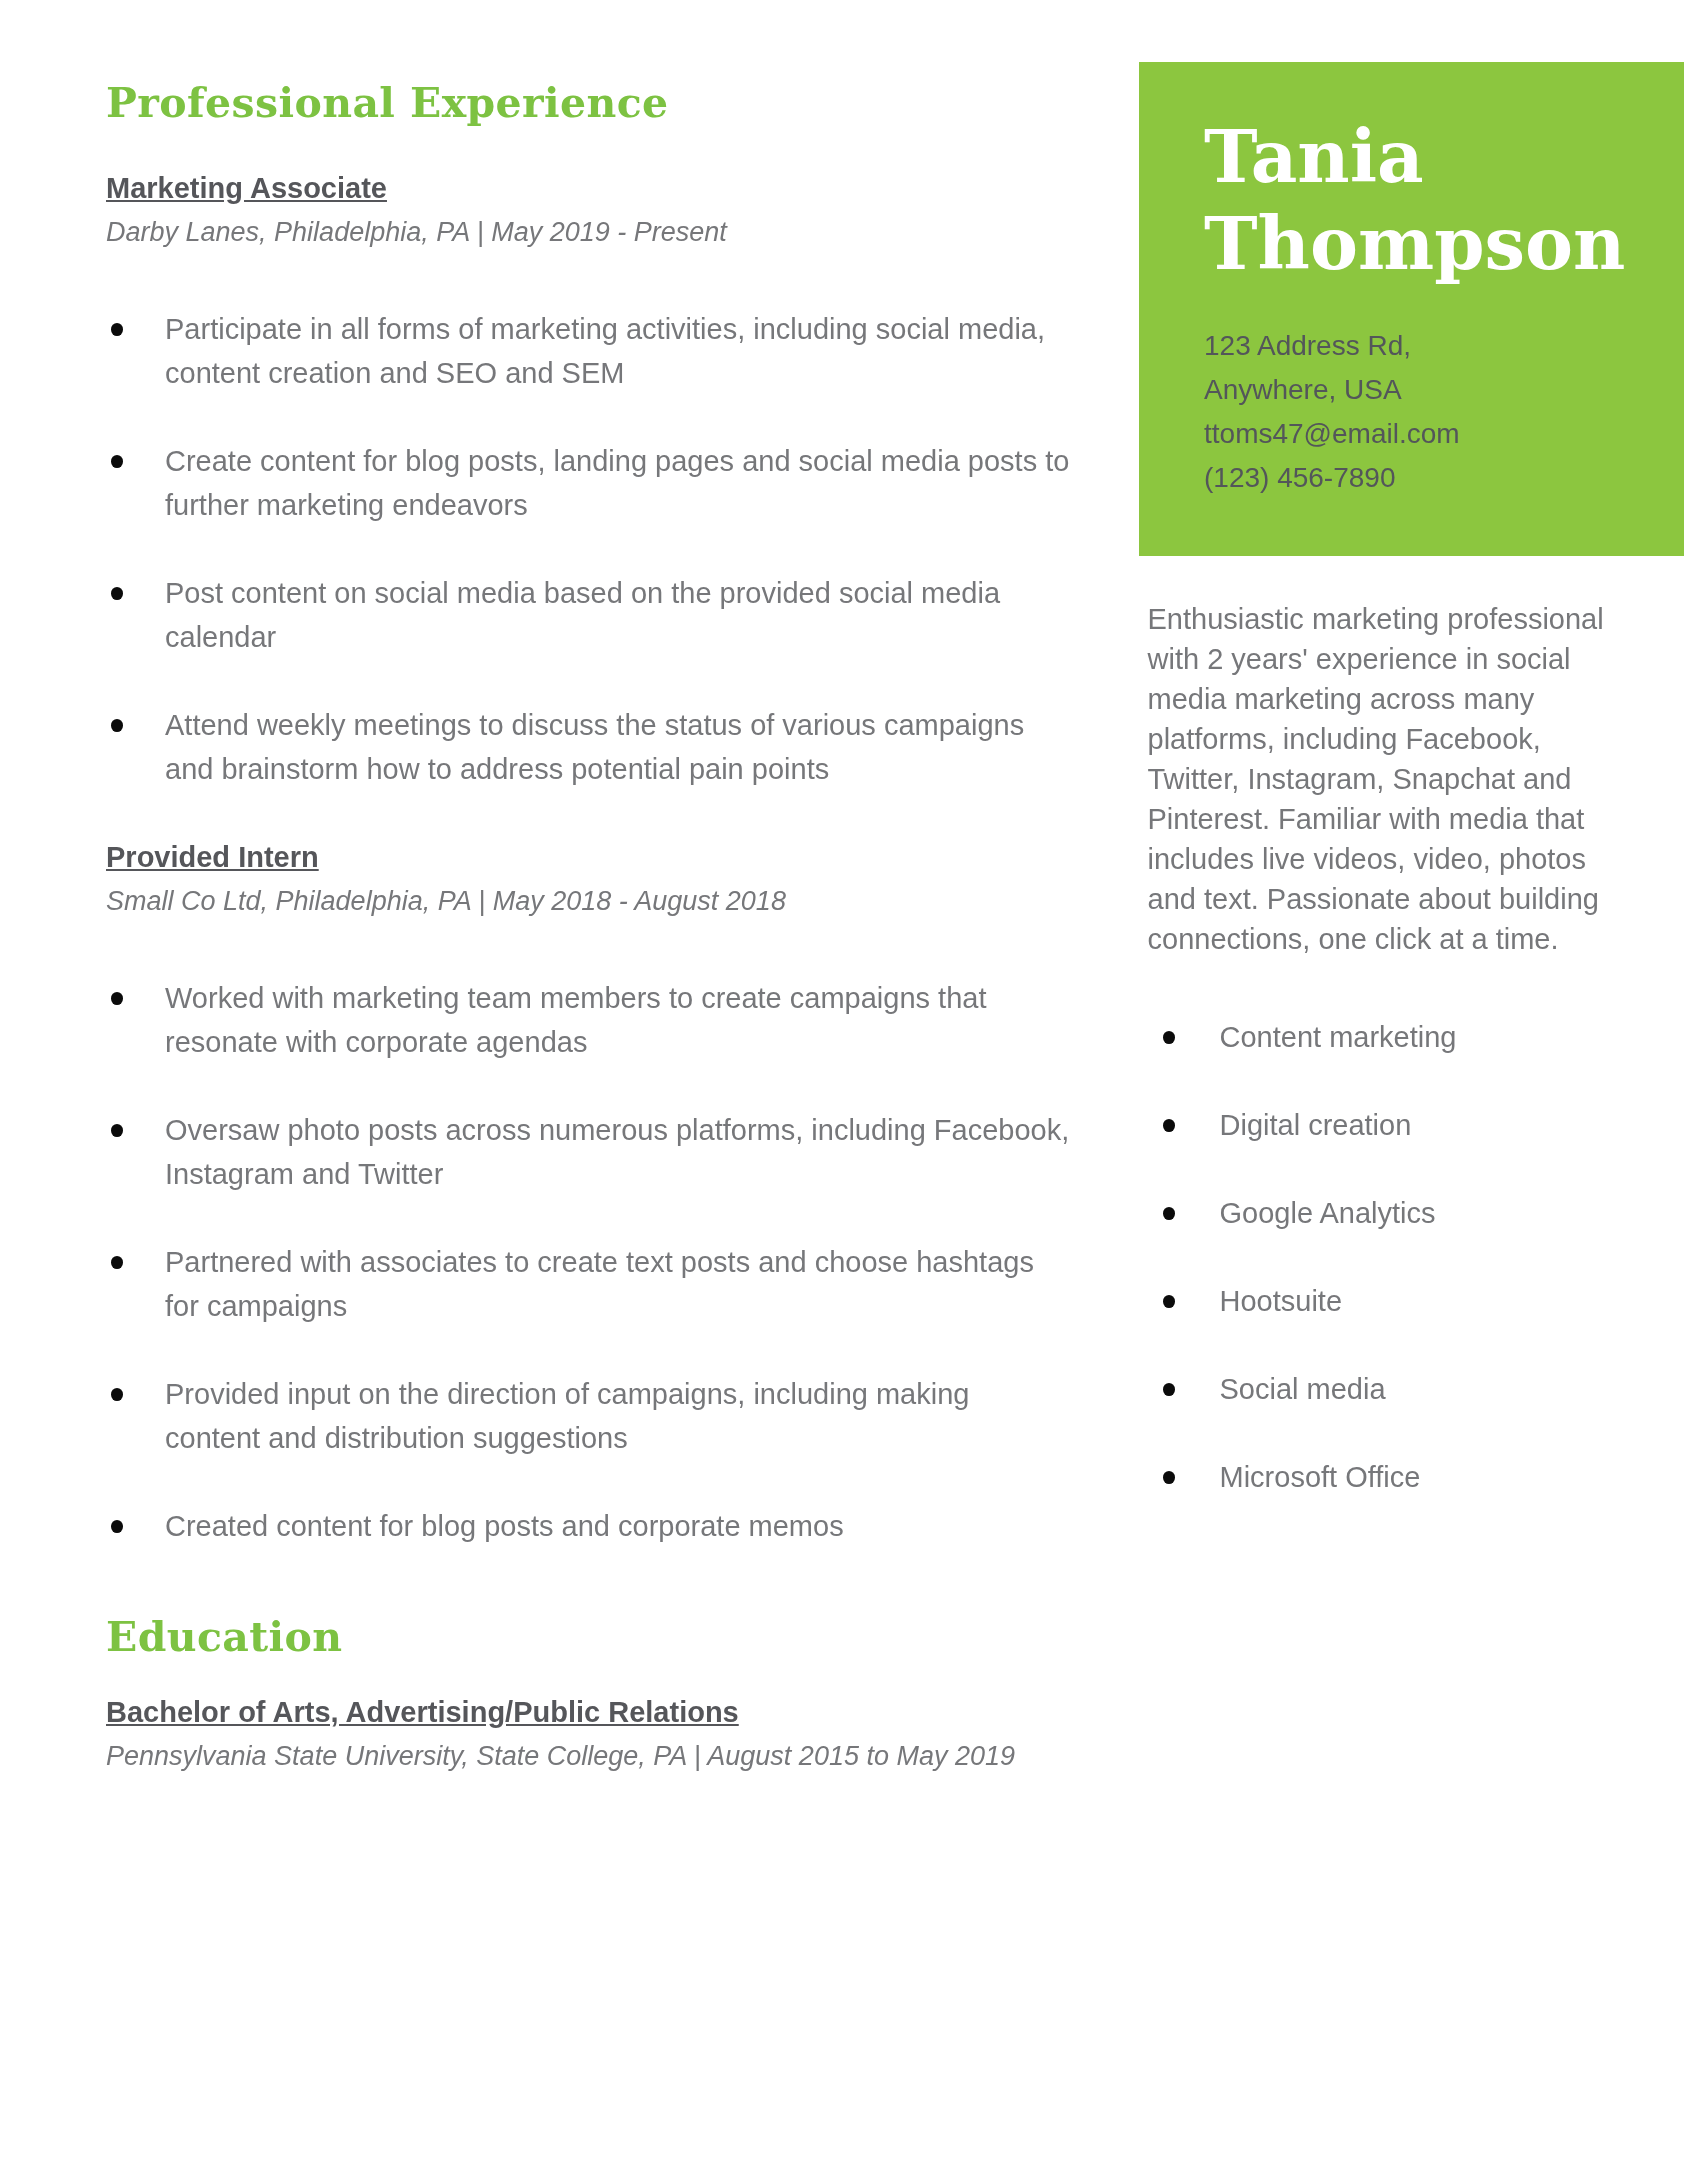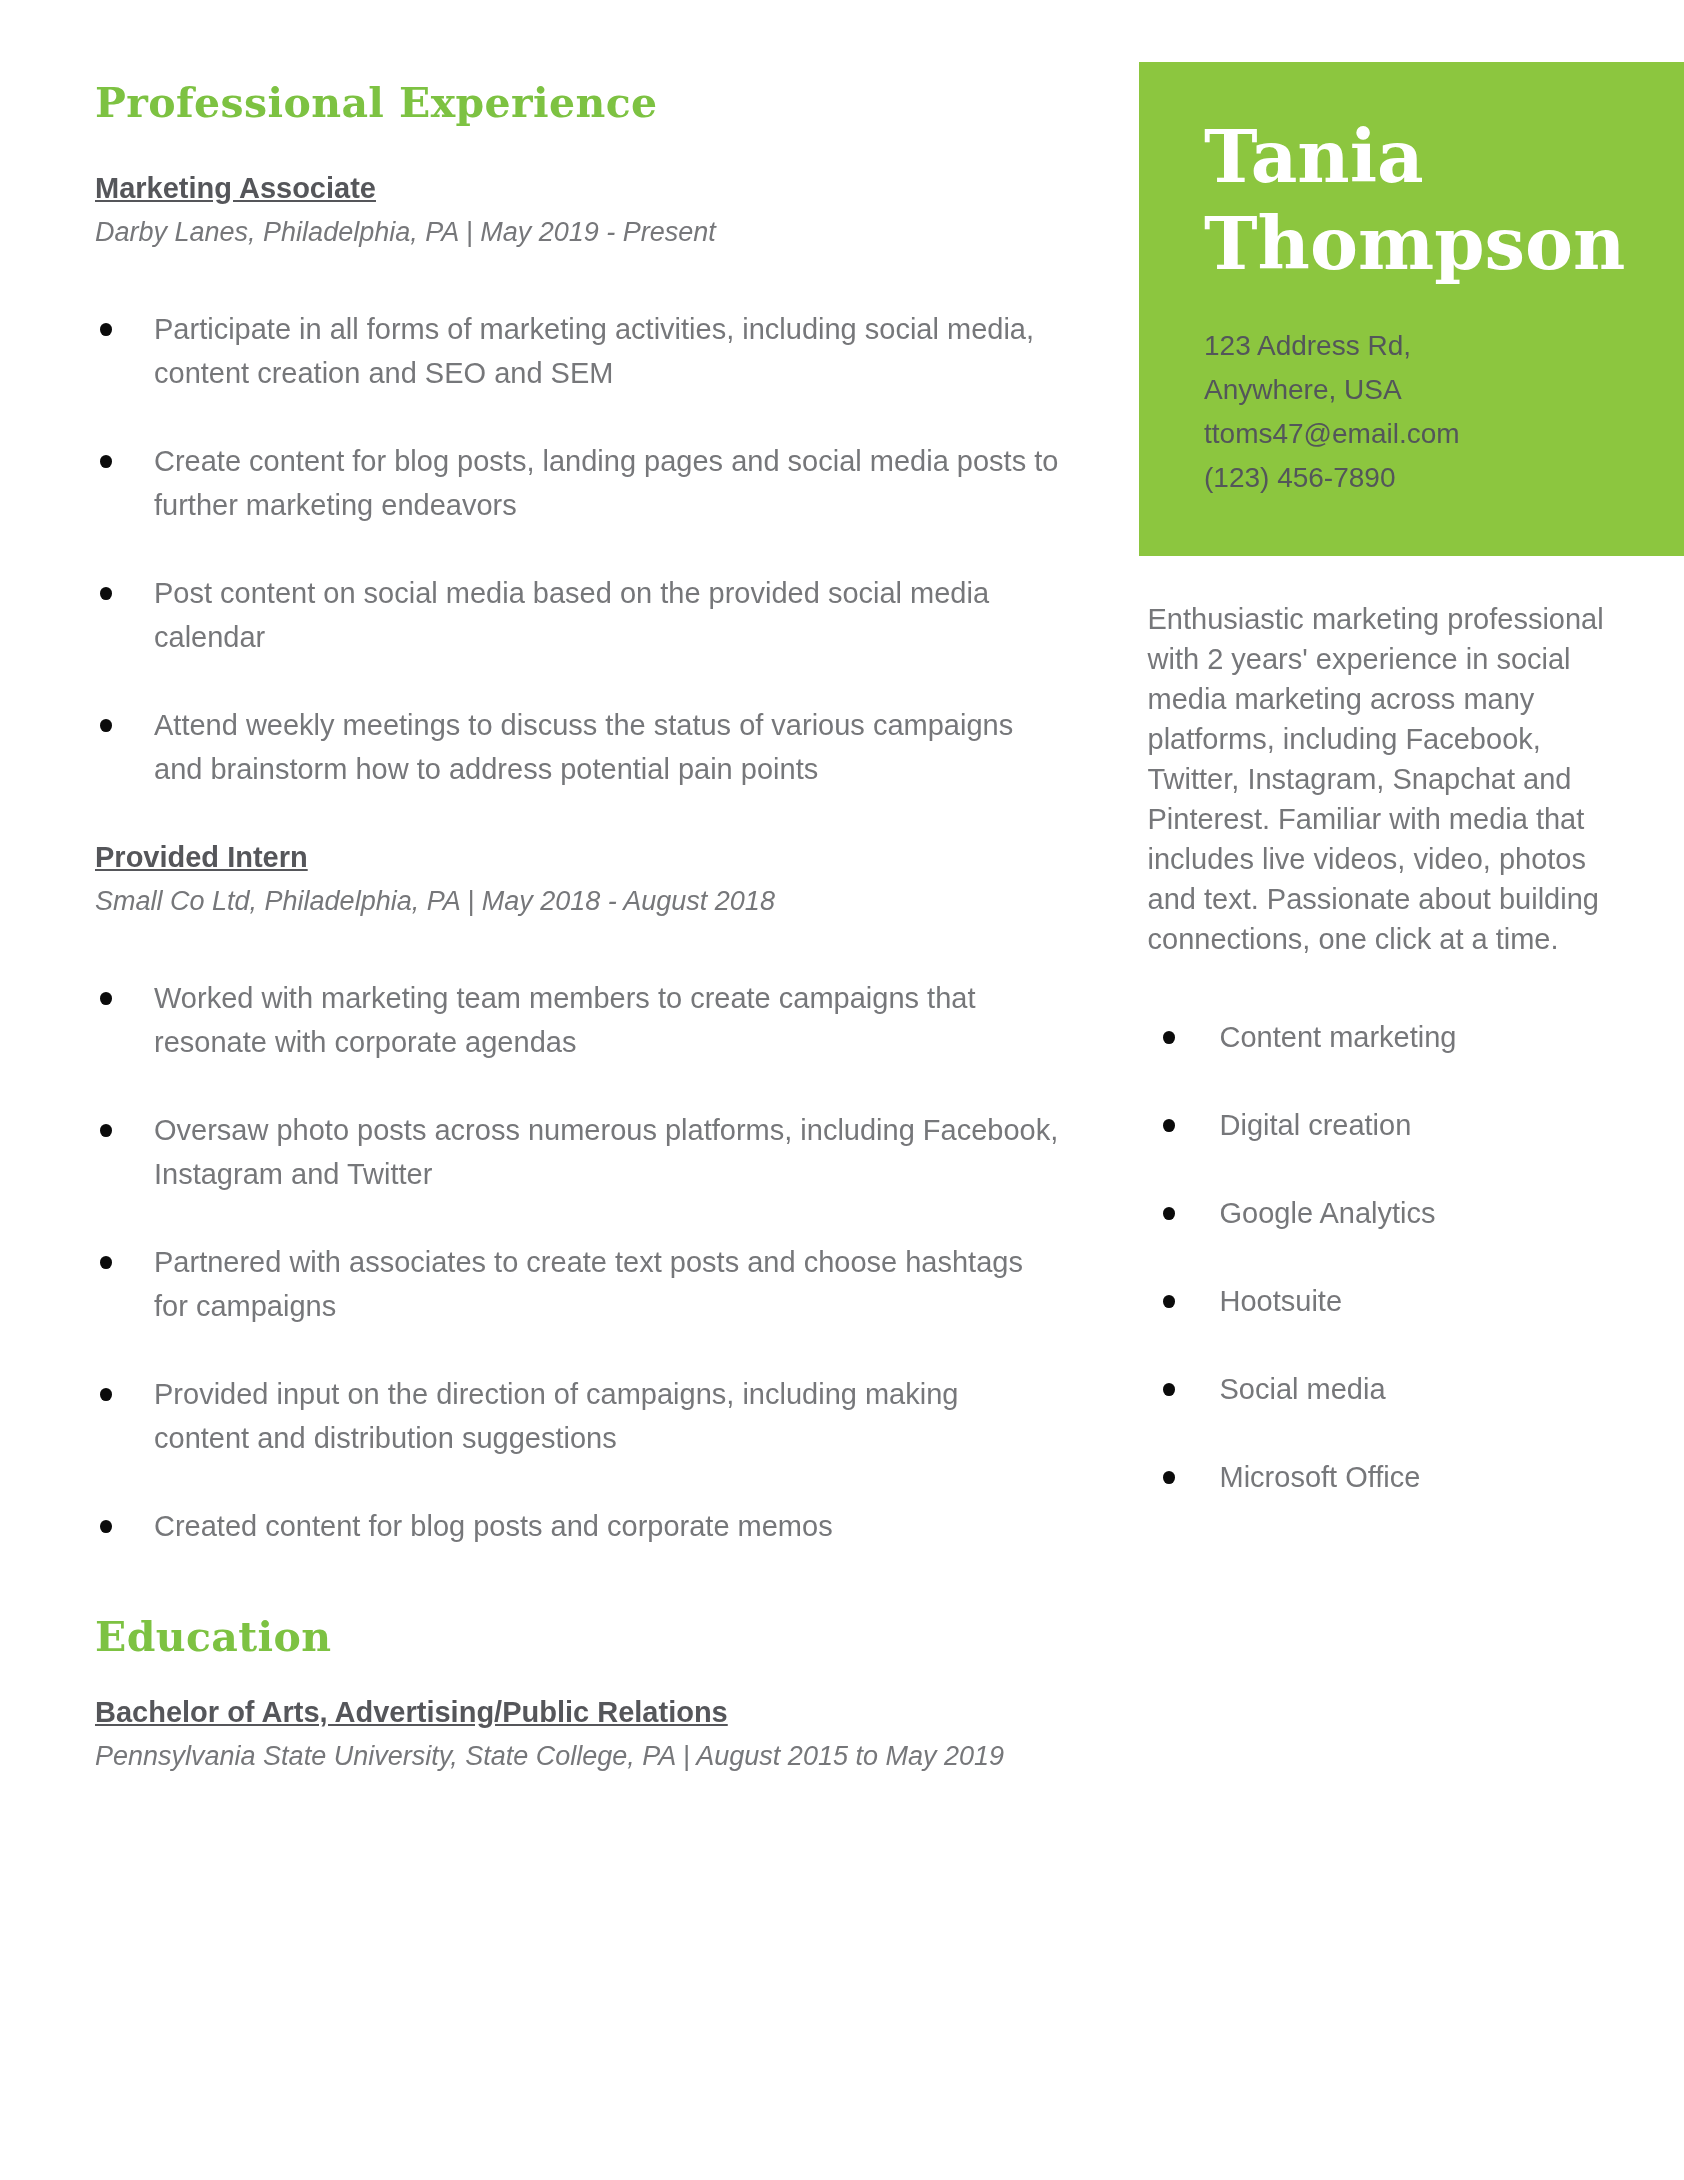--- a/index.html
+++ b/index.html
@@ -13,21 +13,21 @@
     width: 1685px;
     height: 2181px;
     background: #ffffff;
     overflow: hidden;
     font-family: "Liberation Sans", sans-serif;
   }
 
   
   .main-col {
     position: absolute;
-    left: 95px;
+    left: 106px;
     top: 78px;
     width: 1005px;
   }
   h1.section {
     font-family: "DejaVu Serif", serif;
     font-weight: 700;
     font-size: 41px;
     line-height: 51px;
     color: #7dc242;
     margin: 0 0 37px 0;

